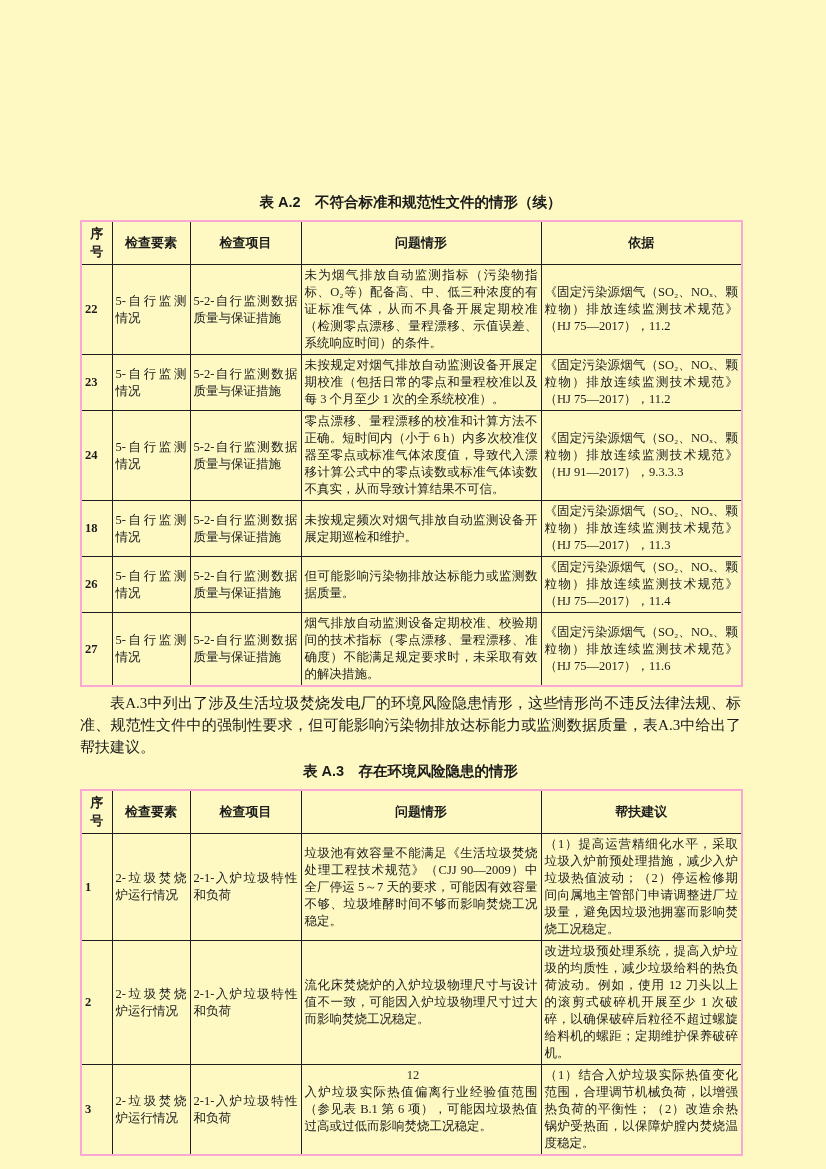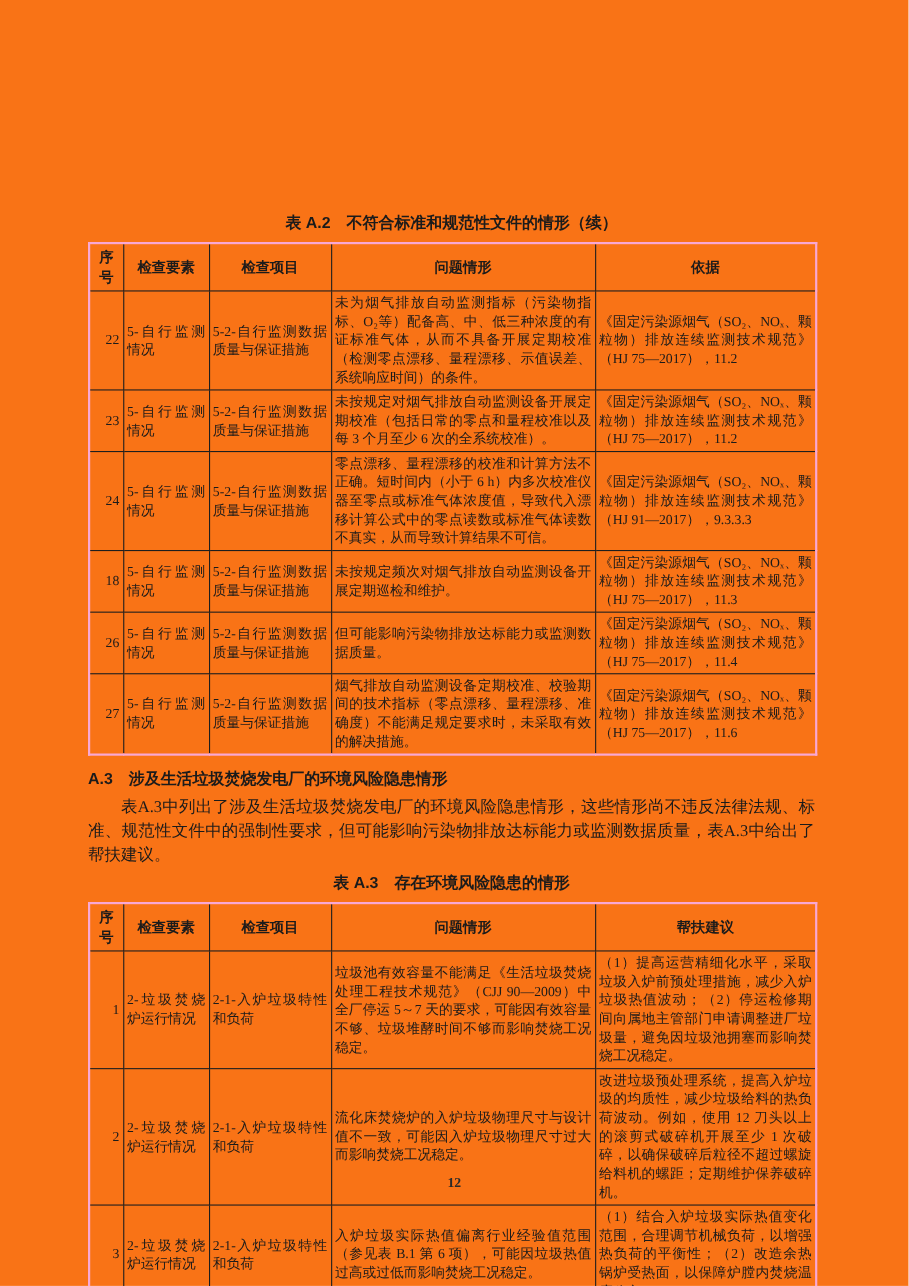--- a/index.html
+++ b/index.html
@@ -1,20 +1,20 @@
 <!DOCTYPE html>
 <html><head>
 <meta charset="utf-8">
 <style>
   html, body { margin: 0; padding: 0; background: #ffffff; }
   .page {
     position: relative;
     width: 826px;
     height: 1169px;
-    background: #f97316;
+    background: #fef9c3;
     overflow: hidden;
     font-family: "Liberation Serif", "DejaVu Serif", serif;
     color: #1b1b1b;
   }
   .content {
     position: absolute;
     left: 80px;
     top: 0;
     width: 661px;
   }
@@ -44,21 +44,21 @@
     font-size: 13px;
     text-align: center;
     padding: 3px 2px;
   }
   .tbl td {
     font-size: 12.5px;
     line-height: 17px;
     padding: 2px 3px;
     text-align: justify;
   }
-  td.c-seq { text-align: right; }
+  td.c-seq { text-align: left; font-weight: bold; }
   .section-heading {
     font-family: "Liberation Sans", "DejaVu Sans", sans-serif;
     font-weight: bold;
     font-size: 14.5px;
     margin-top: 12px;
     white-space: pre-wrap;
   }
   .para {
     font-size: 15px;
     line-height: 22px;
@@ -67,21 +67,20 @@
     margin-top: 5px;
   }
   .page-number {
     position: absolute;
     top: 1068px;
     left: 0;
     width: 826px;
     text-align: center;
     font-size: 12.5px;
     color: #2a2a2a;
-    font-weight: bold;
   }
 </style>
 </head>
 <body>
 
 <div class="page">
   <div class="content">
 
     <div class="tbl-title t-a2-title">表 A.2　不符合标准和规范性文件的情形（续）</div>
 
@@ -107,21 +106,21 @@
           <td class="c-seq">22</td>
           <td>5-自行监测情况</td>
           <td>5-2-自行监测数据质量与保证措施</td>
           <td>未为烟气排放自动监测指标（污染物指标、O₂等）配备高、中、低三种浓度的有证标准气体，从而不具备开展定期校准（检测零点漂移、量程漂移、示值误差、系统响应时间）的条件。</td>
           <td>《固定污染源烟气（SO₂、NOₓ、颗粒物）排放连续监测技术规范》（HJ 75—2017），11.2</td>
         </tr>
         <tr>
           <td class="c-seq">23</td>
           <td>5-自行监测情况</td>
           <td>5-2-自行监测数据质量与保证措施</td>
-          <td>未按规定对烟气排放自动监测设备开展定期校准（包括日常的零点和量程校准以及每 3 个月至少 6 次的全系统校准）。</td>
+          <td>未按规定对烟气排放自动监测设备开展定期校准（包括日常的零点和量程校准以及每 3 个月至少 1 次的全系统校准）。</td>
           <td>《固定污染源烟气（SO₂、NOₓ、颗粒物）排放连续监测技术规范》（HJ 75—2017），11.2</td>
         </tr>
         <tr>
           <td class="c-seq">24</td>
           <td>5-自行监测情况</td>
           <td>5-2-自行监测数据质量与保证措施</td>
           <td>零点漂移、量程漂移的校准和计算方法不正确。短时间内（小于 6 h）内多次校准仪器至零点或标准气体浓度值，导致代入漂移计算公式中的零点读数或标准气体读数不真实，从而导致计算结果不可信。</td>
           <td>《固定污染源烟气（SO₂、NOₓ、颗粒物）排放连续监测技术规范》（HJ 91—2017），9.3.3.3</td>
         </tr>
         <tr>
@@ -141,21 +140,20 @@
         <tr>
           <td class="c-seq">27</td>
           <td>5-自行监测情况</td>
           <td>5-2-自行监测数据质量与保证措施</td>
           <td>烟气排放自动监测设备定期校准、校验期间的技术指标（零点漂移、量程漂移、准确度）不能满足规定要求时，未采取有效的解决措施。</td>
           <td>《固定污染源烟气（SO₂、NOₓ、颗粒物）排放连续监测技术规范》（HJ 75—2017），11.6</td>
         </tr>
       </tbody>
     </table>
 
-    <div class="section-heading">A.3　涉及生活垃圾焚烧发电厂的环境风险隐患情形</div>
     <div class="para">表A.3中列出了涉及生活垃圾焚烧发电厂的环境风险隐患情形，这些情形尚不违反法律法规、标准、规范性文件中的强制性要求，但可能影响污染物排放达标能力或监测数据质量，表A.3中给出了帮扶建议。</div>
 
     <div class="tbl-title t-a3-title">表 A.3　存在环境风险隐患的情形</div>
 
     <table class="tbl">
       <colgroup>
         <col style="width:31px">
           <col style="width:78px">
           <col style="width:111px">
           <col style="width:240px">

